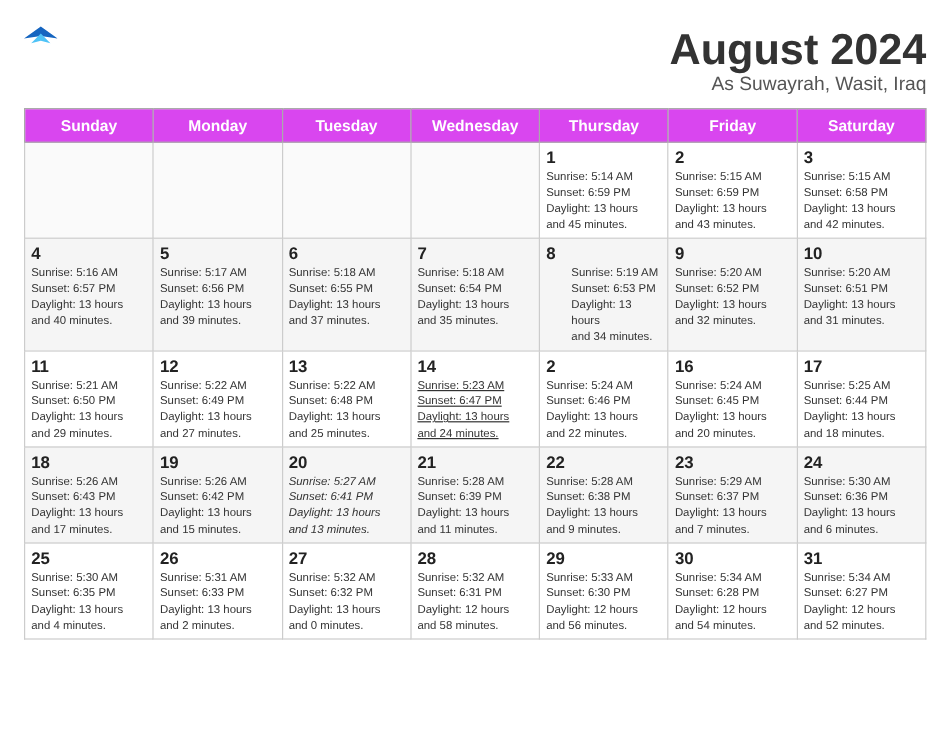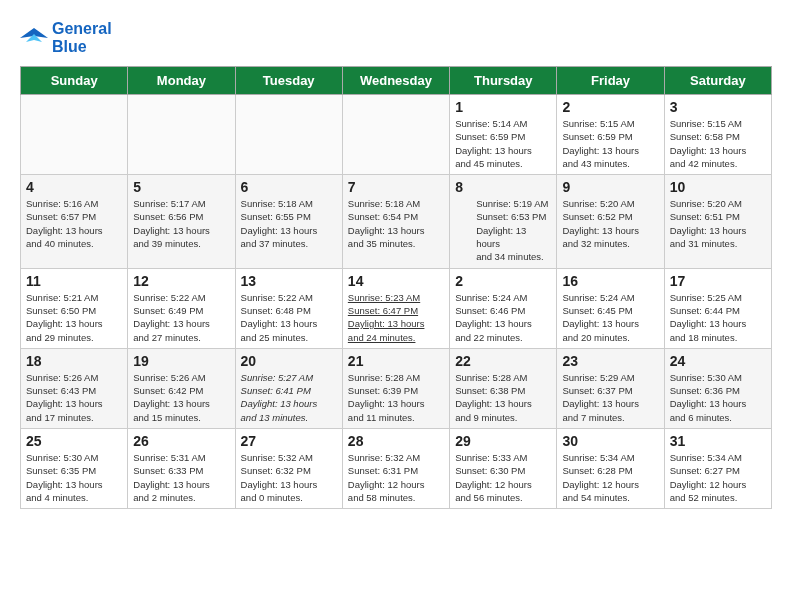--- a/index.html
+++ b/index.html
@@ -35,21 +35,21 @@
     }
     .subtitle {
       font-size: 16px;
       color: #555;
     }
     table {
       width: 100%;
       border-collapse: collapse;
     }
     th {
-      background-color: #15803d;
+      background-color: #d946ef;
       color: #fff;
       text-align: center;
       padding: 6px 4px;
       font-size: 13px;
       font-weight: bold;
       border: 1px solid #aaa;
     }
     td {
       border: 1px solid #ccc;
       vertical-align: top;
@@ -81,24 +81,24 @@
   </style>
 </head>
 <body>
 
 <div class="header">
   <div class="logo">
     <svg class="logo-bird" viewBox="0 0 28 24" xmlns="http://www.w3.org/2000/svg">
       <polygon points="14,2 28,12 14,10 0,12" fill="#1565c0"></polygon>
       <polygon points="14,8 22,16 14,14 6,16" fill="#4fc3f7"></polygon>
     </svg>
-    <div>
-      <div style="font-size:16px;font-weight:bold;color:#1565c0;">General</div>
-      <div style="font-size:16px;font-weight:bold;color:#1565c0;">Blue</div>
-    </div>
+  </div>
+  <div class="title-block">
+    <div class="main-title">August 2024</div>
+    <div class="subtitle">As Suwayrah, Wasit, Iraq</div>
   </div>
 </div>
 
 <table>
   <thead>
     <tr>
     <th>Sunday</th>
         <th>Monday</th>
         <th>Tuesday</th>
         <th>Wednesday</th>

